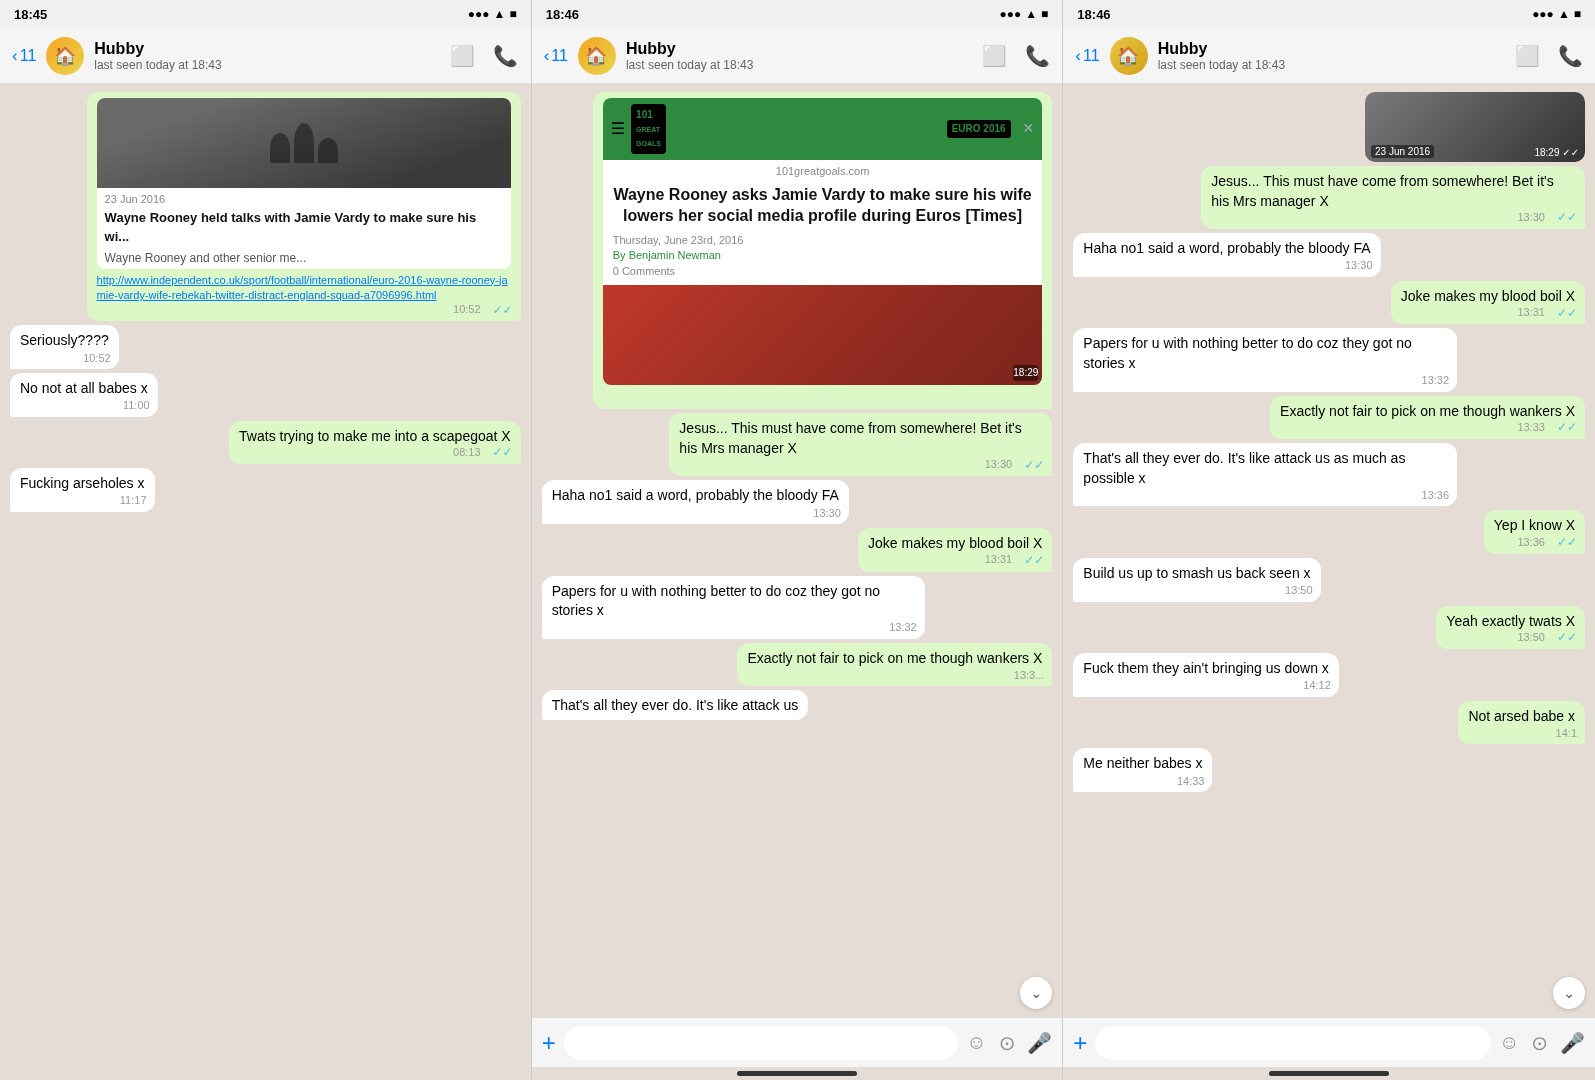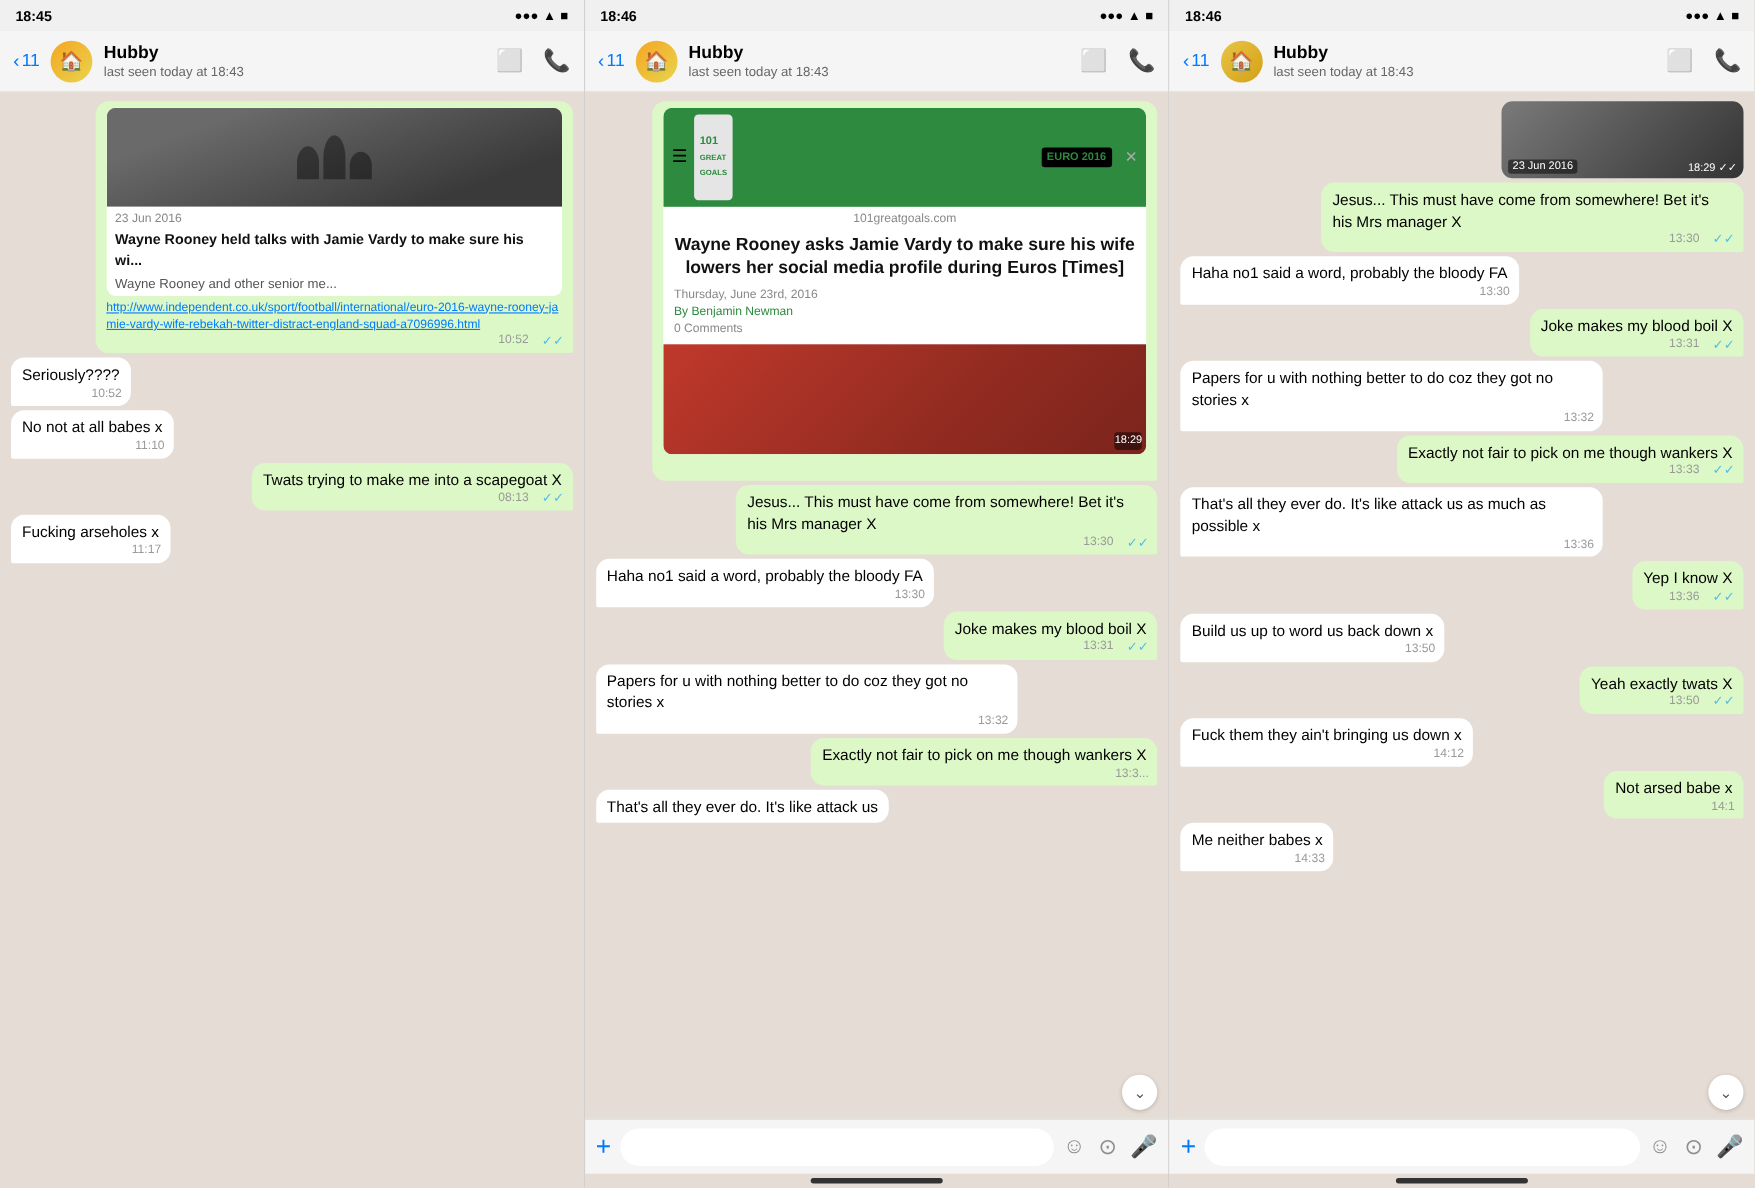--- a/index.html
+++ b/index.html
@@ -193,23 +193,23 @@
       margin-bottom: 2px;
     }
     .article-header {
       background: #2d8a3e;
       display: flex;
       align-items: center;
       padding: 6px 8px;
       gap: 6px;
     }
     .article-header-logo {
-      background: #e5e5e5;
+      background: #000000;
       border-radius: 4px;
-      padding: 18px 5px;
+      padding: 4px 5px;
       font-size: 10px;
       font-weight: 700;
       color: #2d8a3e;
     }
     .article-euro-badge {
       background: #000000;
       color: #2d8a3e;
       font-size: 10px;
       font-weight: 700;
       padding: 2px 5px;
@@ -390,21 +390,21 @@
     <div class="bubble bubble-recv">
       <span>Seriously????</span>
       <div class="time-stamp">
           <span>10:52</span>
         </div>
     </div>
 
     <div class="bubble bubble-recv">
       <span>No not at all babes x</span>
       <div class="time-stamp">
-          <span>11:10</span>
+          <span>11:00</span>
         </div>
     </div>
 
     <div class="bubble bubble-sent">
       <span>Twats trying to make me into a scapegoat X</span>
       <div class="time-stamp">
         <span>08:13</span>
         <span class="tick">✓✓</span>
       </div>
     </div>
@@ -615,21 +615,21 @@
 
     <div class="bubble bubble-sent">
       <span>Yep I know X</span>
       <div class="time-stamp">
         <span>13:36</span>
         <span class="tick">✓✓</span>
       </div>
     </div>
 
     <div class="bubble bubble-recv">
-      <span>Build us up to word us back down x</span>
+      <span>Build us up to smash us back seen x</span>
       <div class="time-stamp">
           <span>13:50</span>
         </div>
     </div>
 
     <div class="bubble bubble-sent">
       <span>Yeah exactly twats X</span>
       <div class="time-stamp">
         <span>13:50</span>
         <span class="tick">✓✓</span>

